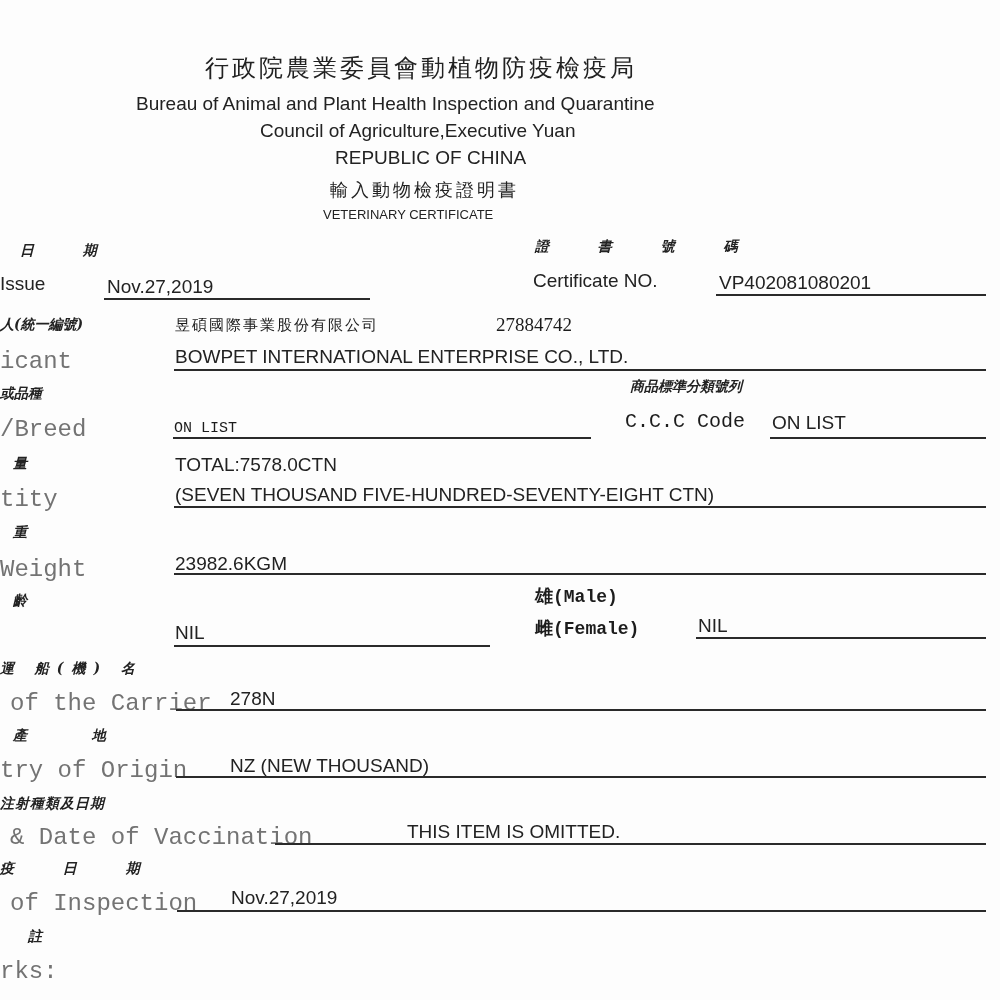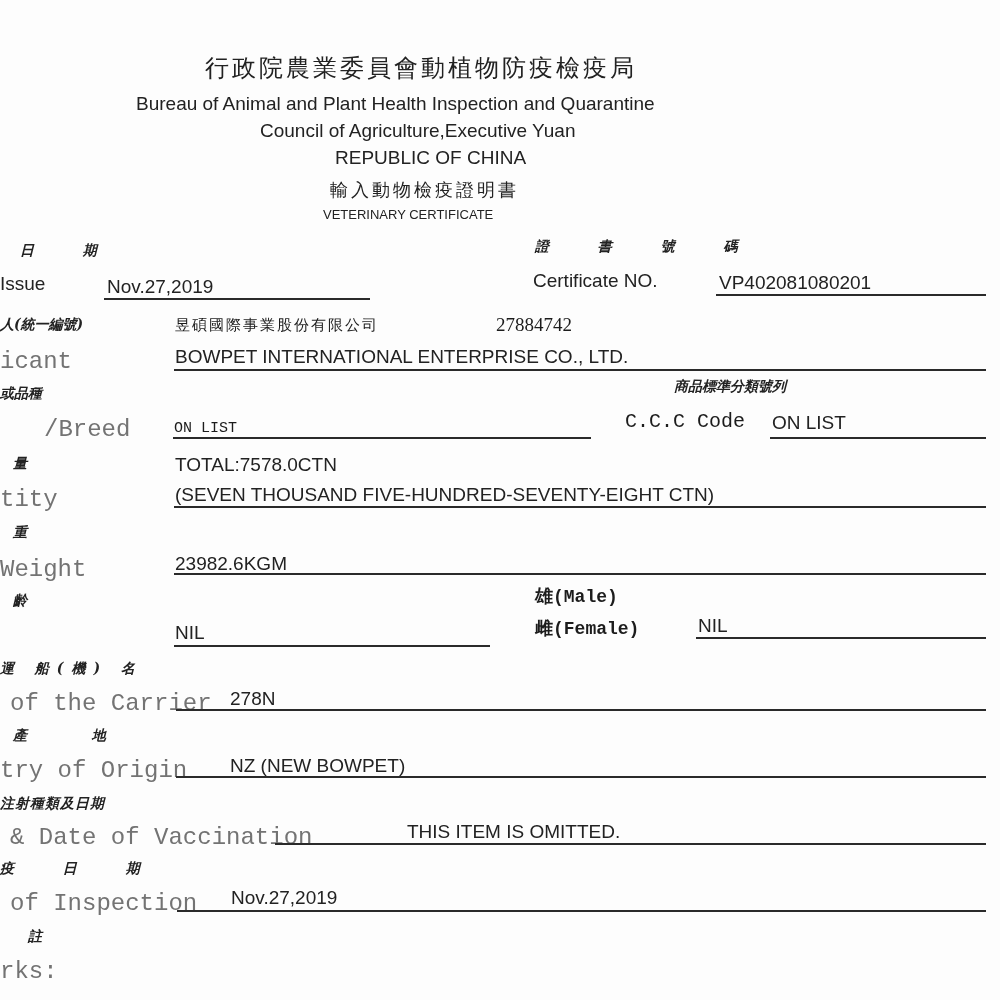--- a/index.html
+++ b/index.html
@@ -37,25 +37,25 @@
 <div class="line" style="left:716px; top:294px; width:270px;"></div>
 
 <div class="abs lbl-cjk" style="left:0px; top:316px;">人(統一編號)</div>
 <div class="abs lbl" style="left:0px; top:348px;">icant</div>
 <div class="abs" style="left:175px; top:316px; font-family:'DejaVu Serif', serif; font-size:15px; letter-spacing:2px;">昱碩國際事業股份有限公司</div>
 <div class="abs" style="left:496px; top:314px; font-family:'Liberation Serif', serif; font-size:19px;">27884742</div>
 <div class="abs val" style="left:175px; top:346px;">BOWPET INTERNATIONAL ENTERPRISE CO., LTD.</div>
 <div class="line" style="left:174px; top:369px; width:812px;"></div>
 
 <div class="abs lbl-cjk" style="left:0px; top:385px;">或品種</div>
-<div class="abs lbl" style="left:0px; top:416px;padding-left:44px;">/Breed</div>
+<div class="abs lbl" style="left:0px; top:416px;">/Breed</div>
 <div class="abs" style="left:174px; top:420px; font-family:'Liberation Mono', monospace; font-size:15px;">ON LIST</div>
 <div class="line" style="left:173px; top:437px; width:418px;"></div>
 
-<div class="abs lbl-cjk" style="left:630px; top:378px;margin-left:44px;">商品標準分類號列</div>
+<div class="abs lbl-cjk" style="left:630px; top:378px;">商品標準分類號列</div>
 <div class="abs" style="left:625px; top:410px; font-family:'Liberation Mono', monospace; font-size:20px;">C.C.C Code</div>
 <div class="abs val" style="left:772px; top:412px;">ON LIST</div>
 <div class="line" style="left:770px; top:437px; width:216px;"></div>
 
 <div class="abs lbl-cjk" style="left:13px; top:455px;">量</div>
 <div class="abs lbl" style="left:0px; top:486px;">tity</div>
 <div class="abs val" style="left:175px; top:454px;">TOTAL:7578.0CTN</div>
 <div class="abs val" style="left:175px; top:484px;">(SEVEN THOUSAND FIVE-HUNDRED-SEVENTY-EIGHT CTN)</div>
 <div class="line" style="left:174px; top:506px; width:812px;"></div>
 
@@ -73,21 +73,21 @@
 <div class="abs val" style="left:698px; top:615px;">NIL</div>
 <div class="line" style="left:696px; top:637px; width:290px;"></div>
 
 <div class="abs lbl-cjk" style="left:0px; top:660px; letter-spacing:8px;">運 船(機) 名</div>
 <div class="abs lbl" style="left:10px; top:690px;">of the Carrier</div>
 <div class="abs val" style="left:230px; top:688px;">278N</div>
 <div class="line" style="left:176px; top:709px; width:810px;"></div>
 
 <div class="abs lbl-cjk" style="left:13px; top:727px; letter-spacing:30px;">產 地</div>
 <div class="abs lbl" style="left:0px; top:757px;">try of Origin</div>
-<div class="abs val" style="left:230px; top:755px;">NZ (NEW BOWPET)</div>
+<div class="abs val" style="left:230px; top:755px;">NZ (NEW THOUSAND)</div>
 <div class="line" style="left:176px; top:776px; width:810px;"></div>
 
 <div class="abs lbl-cjk" style="left:0px; top:795px; letter-spacing:1px;">注射種類及日期</div>
 <div class="abs lbl" style="left:10px; top:824px;">&amp; Date of Vaccination</div>
 <div class="abs val" style="left:407px; top:821px;">THIS ITEM IS OMITTED.</div>
 <div class="line" style="left:275px; top:843px; width:711px;"></div>
 
 <div class="abs lbl-cjk" style="left:0px; top:860px; letter-spacing:22px;">疫 日 期</div>
 <div class="abs lbl" style="left:10px; top:890px;">of Inspection</div>
 <div class="abs val" style="left:231px; top:887px;">Nov.27,2019</div>

